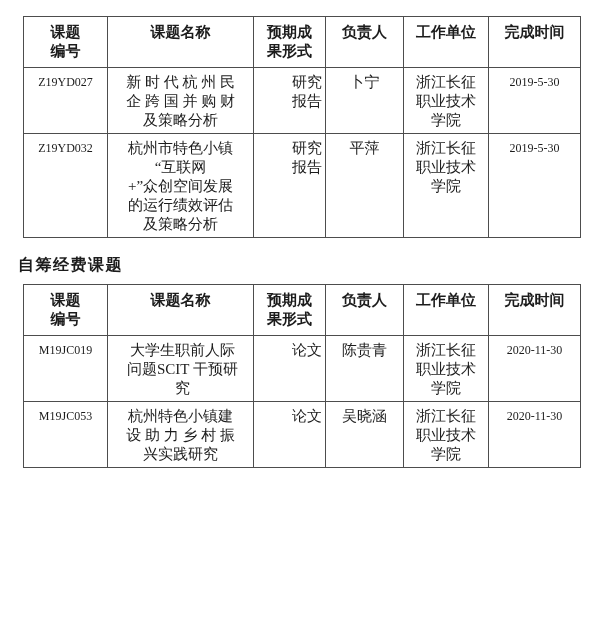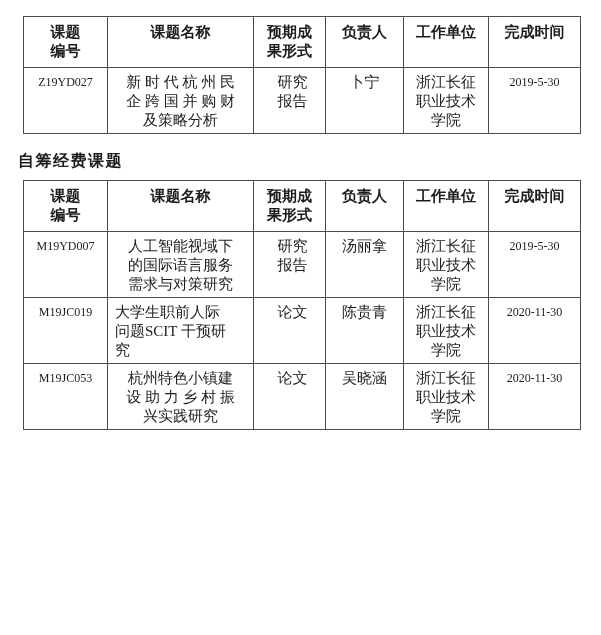--- a/index.html
+++ b/index.html
@@ -50,25 +50,25 @@
   }
   .project-table th {
     font-weight: bold;
     padding: 6px 3px;
   }
   .project-table td.col-code,
   .project-table td.col-date {
     font-size: 12px;
   }
   .project-table td.col-outcome {
-    text-align: center;
+    text-align: right;
     padding-left: 9px;
   }
   .project-table td.col-name.align-left {
-    text-align: left;
+    text-align: center;
     padding-left: 7px;
   }
 </style>
 </head>
 <body>
 
 <div class="page">
   <div id="sections-root">
       <div class="section">
         <table class="project-table">
@@ -99,20 +99,35 @@
 企 跨 国 并 购 财
 及策略分析</td>
               <td class="col-outcome">研究
 报告</td>
               <td class="col-person">卜宁</td>
               <td class="col-unit">浙江长征
 职业技术
 学院</td>
               <td class="col-date">2019-5-30</td>
             </tr>
+            <tr>
+              <td class="col-code">Z19YD032</td>
+              <td class="col-name">杭州市特色小镇
+“互联网
++”众创空间发展
+的运行绩效评估
+及策略分析</td>
+              <td class="col-outcome">研究
+报告</td>
+              <td class="col-person">平萍</td>
+              <td class="col-unit">浙江长征
+职业技术
+学院</td>
+              <td class="col-date">2019-5-30</td>
+            </tr>
           </tbody>
         </table>
       </div>
       <div class="section">
         <div class="section-heading">自筹经费课题</div>
         <table class="project-table">
           <colgroup>
             <col style="width: 84px;">
             <col style="width: 146px;">
             <col style="width: 72px;">
@@ -126,33 +141,20 @@
 编号</th>
               <th>课题名称</th>
               <th>预期成
 果形式</th>
               <th>负责人</th>
               <th>工作单位</th>
               <th>完成时间</th>
             </tr>
           </thead>
           <tbody>
-            <tr>
-              <td class="col-code">M19YD007</td>
-              <td class="col-name">人工智能视域下
-的国际语言服务
-需求与对策研究</td>
-              <td class="col-outcome">研究
-报告</td>
-              <td class="col-person">汤丽拿</td>
-              <td class="col-unit">浙江长征
-职业技术
-学院</td>
-              <td class="col-date">2019-5-30</td>
-            </tr>
             <tr>
               <td class="col-code">M19JC019</td>
               <td class="col-name align-left">大学生职前人际
 问题SCIT 干预研
 究</td>
               <td class="col-outcome">论文</td>
               <td class="col-person">陈贵青</td>
               <td class="col-unit">浙江长征
 职业技术
 学院</td>

